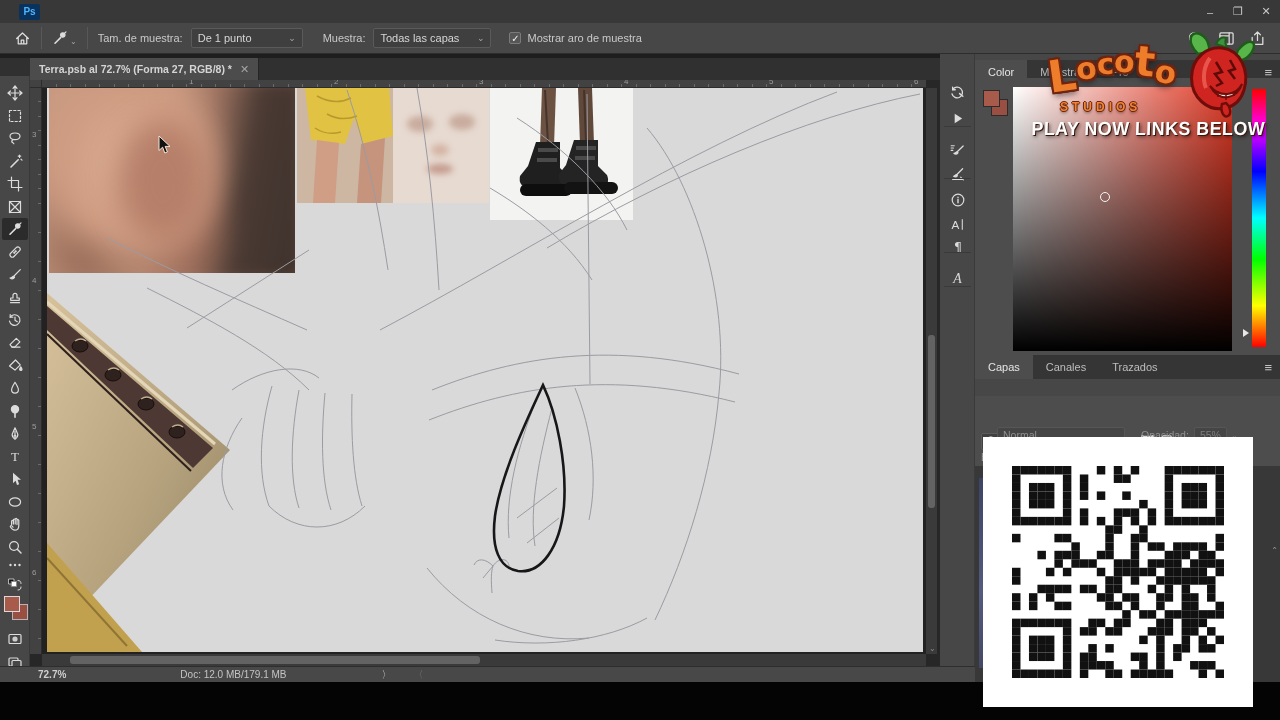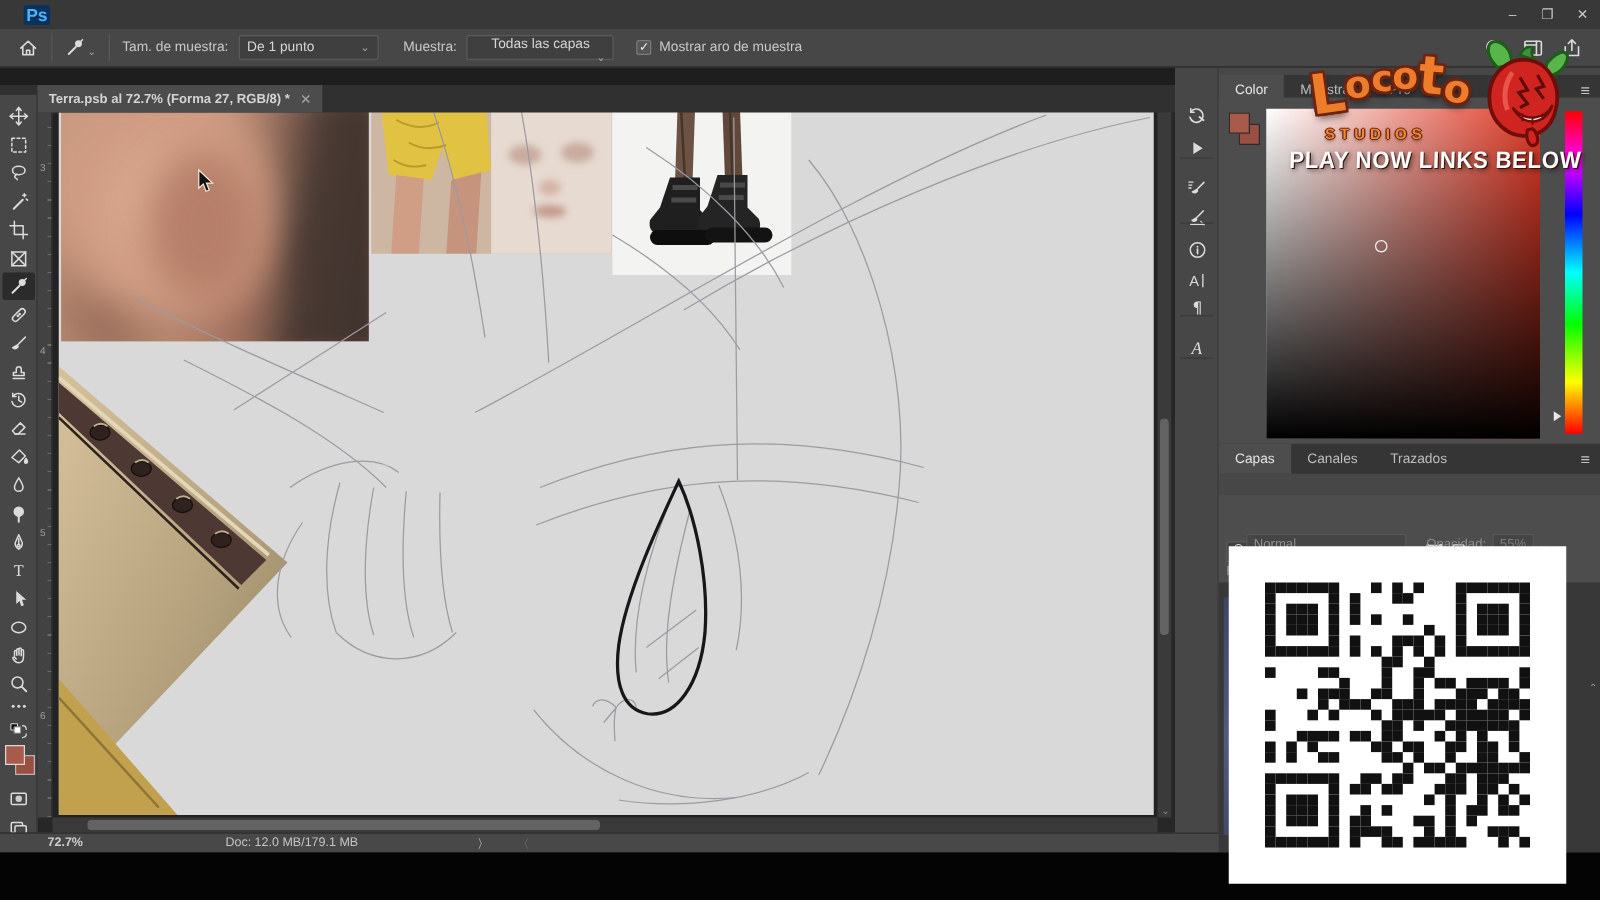--- a/index.html
+++ b/index.html
@@ -5,41 +5,41 @@
   * { margin:0; padding:0; box-sizing:border-box; }
   html,body { width:1280px; height:720px; overflow:hidden; background:#000;
     font-family:"Liberation Sans","DejaVu Sans",sans-serif; }
   .abs { position:absolute; }
   #app { position:relative; width:1280px; height:720px; background:#1e1e1e; }
 
   
   #menubar { left:0; top:0; width:1280px; height:23px; background:#383838;
     display:flex; align-items:center; z-index:10; }
   #ps-logo { width:21px; height:16px; margin:0 9px 0 19px; background:#09335c;
-    color:#4db4ff; font-size:14px; font-weight:bold; display:flex; align-items:center;
+    color:#4db4ff; font-size:10px; font-weight:bold; display:flex; align-items:center;
     justify-content:center; border-radius:2px; }
   .menu-item { color:#d8d8d8; font-size:11.5px; padding:4px 9px; cursor:default; }
   #win-controls { margin-left:auto; display:flex; align-items:center; }
   .win-btn { color:#c8c8c8; font-size:11px; width:28px; text-align:center; }
 
   
   #optionsbar { left:0; top:23px; width:1280px; height:31px; background:#474747;
     border-bottom:1px solid #2d2d2d; display:flex; align-items:center; z-index:10; }
   .opt-label { color:#c9c9c9; font-size:11px; }
   .opt-select { background:#3f3f3f; border:1px solid #5a5a5a; border-radius:2px;
     color:#d6d6d6; font-size:11px; height:20px; display:flex; align-items:center;
     padding:0 6px; }
   .opt-select .chev { margin-left:auto; color:#a8a8a8; font-size:9px; padding-left:8px; }
   .vdiv { width:1px; height:22px; background:#585858; margin:0 10px; }
   .cbx { width:12px; height:12px; background:#565656; border:1px solid #7a7a7a;
     border-radius:2px; color:#f0f0f0; font-size:10px; line-height:11px; text-align:center; }
   .bar-icon { color:#d2d2d2; display:flex; align-items:center; justify-content:center; }
 
   
-  #tabbar { left:0; top:68px; width:940px; height:22px; background:#303030; z-index:5; }
+  #tabbar { left:0; top:58px; width:940px; height:22px; background:#303030; z-index:5; }
   #doc-tab { position:absolute; left:30px; top:0; height:22px; background:#4c4c4c;
     display:flex; align-items:center; padding:0 9px; border-right:1px solid #262626; }
   #doc-tab span { color:#d4d4d4; font-size:10.5px; font-weight:bold; white-space:nowrap; }
   #doc-tab .tab-close { color:#a5a5a5; margin-left:8px; font-weight:normal; font-size:11px; }
 
   
   #toolbar { left:0; top:76px; width:30px; height:590px; background:#474747;
     border-right:1px solid #393939; z-index:5; }
   .tool { position:absolute; left:2px; width:26px; height:22px; display:flex;
     align-items:center; justify-content:center; }
@@ -204,21 +204,21 @@
         </svg>
       </div>
     <span style="color:#a8a8a8;font-size:8px;margin:6px 0 0 2px;">⌄</span>
     <div class="vdiv"></div>
     <span class="opt-label">Tam. de muestra:</span>
     <div class="opt-select" style="width:112px;margin-left:8px;">
       <span>De 1 punto</span>
         <span class="chev">⌄</span>
     </div>
     <span class="opt-label" style="margin-left:20px;">Muestra:</span>
-    <div class="opt-select" style="width:118px;margin-left:8px;flex-direction:column;">
+    <div class="opt-select" style="width:118px;margin-left:8px;">
       <span>Todas las capas</span>
         <span class="chev">⌄</span>
     </div>
     <div class="cbx" style="margin-left:18px;">✓</div>
     <span class="opt-label" style="margin-left:6px;">Mostrar aro de muestra</span>
     <div style="margin-left:auto;display:flex;gap:14px;margin-right:14px;">
       <div class="bar-icon">
           <svg width="17" height="17" viewBox="0 0 16 16" fill="none" stroke="#dcdcdc" stroke-width="1.2" stroke-linecap="round" stroke-linejoin="round">
             <circle cx="7" cy="7" r="4.6"></circle>
             <path d="M10.5 10.5L14.2 14.2" stroke-width="1.4"></path>

